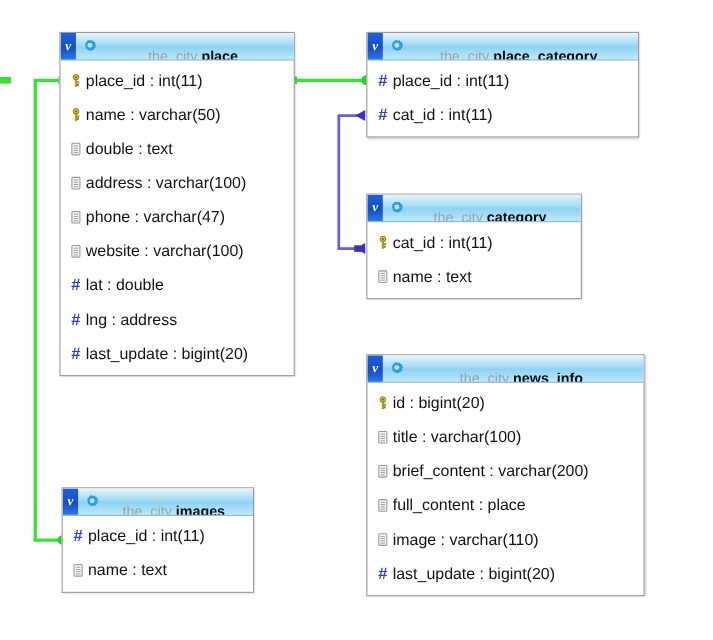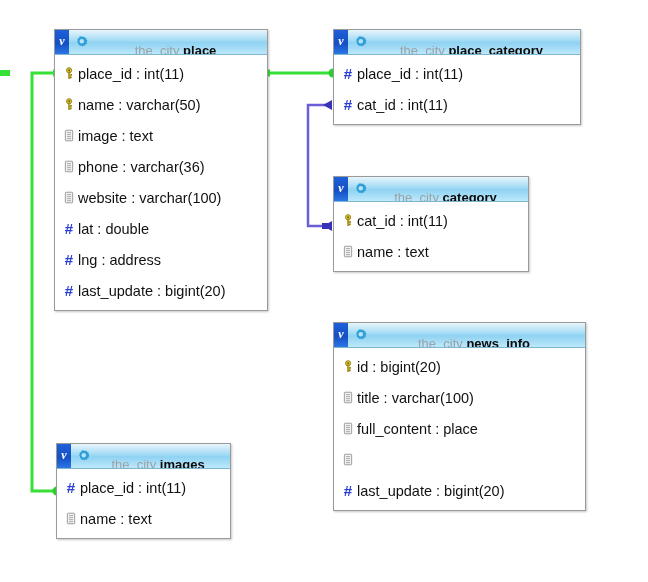--- a/index.html
+++ b/index.html
@@ -198,33 +198,45 @@
       <div class="field">
         <span class="ficon">
           <svg width="12" height="13" viewBox="0 0 14 16">
               <rect x="2.5" y="1.5" width="9" height="13" rx="1" fill="#f2f2f2" stroke="#9a9a9a" stroke-width="1.2"></rect>
               <rect x="4.5" y="4" width="5" height="1" fill="#9a9a9a"></rect>
               <rect x="4.5" y="6.5" width="5" height="1" fill="#9a9a9a"></rect>
               <rect x="4.5" y="9" width="5" height="1" fill="#9a9a9a"></rect>
               <rect x="4.5" y="11.5" width="5" height="1" fill="#9a9a9a"></rect>
             </svg>
         </span>
-        <span class="ftext">image : text</span>
-      </div>
-      <div class="field">
-        <span class="ficon">
-          <svg width="12" height="13" viewBox="0 0 14 16">
-              <rect x="2.5" y="1.5" width="9" height="13" rx="1" fill="#f2f2f2" stroke="#9a9a9a" stroke-width="1.2"></rect>
-              <rect x="4.5" y="4" width="5" height="1" fill="#9a9a9a"></rect>
-              <rect x="4.5" y="6.5" width="5" height="1" fill="#9a9a9a"></rect>
-              <rect x="4.5" y="9" width="5" height="1" fill="#9a9a9a"></rect>
-              <rect x="4.5" y="11.5" width="5" height="1" fill="#9a9a9a"></rect>
-            </svg>
-        </span>
-        <span class="ftext">phone : varchar(36)</span>
+        <span class="ftext">double : text</span>
+      </div>
+      <div class="field">
+        <span class="ficon">
+          <svg width="12" height="13" viewBox="0 0 14 16">
+              <rect x="2.5" y="1.5" width="9" height="13" rx="1" fill="#f2f2f2" stroke="#9a9a9a" stroke-width="1.2"></rect>
+              <rect x="4.5" y="4" width="5" height="1" fill="#9a9a9a"></rect>
+              <rect x="4.5" y="6.5" width="5" height="1" fill="#9a9a9a"></rect>
+              <rect x="4.5" y="9" width="5" height="1" fill="#9a9a9a"></rect>
+              <rect x="4.5" y="11.5" width="5" height="1" fill="#9a9a9a"></rect>
+            </svg>
+        </span>
+        <span class="ftext">address : varchar(100)</span>
+      </div>
+      <div class="field">
+        <span class="ficon">
+          <svg width="12" height="13" viewBox="0 0 14 16">
+              <rect x="2.5" y="1.5" width="9" height="13" rx="1" fill="#f2f2f2" stroke="#9a9a9a" stroke-width="1.2"></rect>
+              <rect x="4.5" y="4" width="5" height="1" fill="#9a9a9a"></rect>
+              <rect x="4.5" y="6.5" width="5" height="1" fill="#9a9a9a"></rect>
+              <rect x="4.5" y="9" width="5" height="1" fill="#9a9a9a"></rect>
+              <rect x="4.5" y="11.5" width="5" height="1" fill="#9a9a9a"></rect>
+            </svg>
+        </span>
+        <span class="ftext">phone : varchar(47)</span>
       </div>
       <div class="field">
         <span class="ficon">
           <svg width="12" height="13" viewBox="0 0 14 16">
               <rect x="2.5" y="1.5" width="9" height="13" rx="1" fill="#f2f2f2" stroke="#9a9a9a" stroke-width="1.2"></rect>
               <rect x="4.5" y="4" width="5" height="1" fill="#9a9a9a"></rect>
               <rect x="4.5" y="6.5" width="5" height="1" fill="#9a9a9a"></rect>
               <rect x="4.5" y="9" width="5" height="1" fill="#9a9a9a"></rect>
               <rect x="4.5" y="11.5" width="5" height="1" fill="#9a9a9a"></rect>
             </svg>
@@ -353,32 +365,45 @@
       <div class="field">
         <span class="ficon">
           <svg width="12" height="13" viewBox="0 0 14 16">
               <rect x="2.5" y="1.5" width="9" height="13" rx="1" fill="#f2f2f2" stroke="#9a9a9a" stroke-width="1.2"></rect>
               <rect x="4.5" y="4" width="5" height="1" fill="#9a9a9a"></rect>
               <rect x="4.5" y="6.5" width="5" height="1" fill="#9a9a9a"></rect>
               <rect x="4.5" y="9" width="5" height="1" fill="#9a9a9a"></rect>
               <rect x="4.5" y="11.5" width="5" height="1" fill="#9a9a9a"></rect>
             </svg>
         </span>
+        <span class="ftext">brief_content : varchar(200)</span>
+      </div>
+      <div class="field">
+        <span class="ficon">
+          <svg width="12" height="13" viewBox="0 0 14 16">
+              <rect x="2.5" y="1.5" width="9" height="13" rx="1" fill="#f2f2f2" stroke="#9a9a9a" stroke-width="1.2"></rect>
+              <rect x="4.5" y="4" width="5" height="1" fill="#9a9a9a"></rect>
+              <rect x="4.5" y="6.5" width="5" height="1" fill="#9a9a9a"></rect>
+              <rect x="4.5" y="9" width="5" height="1" fill="#9a9a9a"></rect>
+              <rect x="4.5" y="11.5" width="5" height="1" fill="#9a9a9a"></rect>
+            </svg>
+        </span>
         <span class="ftext">full_content : place</span>
       </div>
       <div class="field">
         <span class="ficon">
           <svg width="12" height="13" viewBox="0 0 14 16">
               <rect x="2.5" y="1.5" width="9" height="13" rx="1" fill="#f2f2f2" stroke="#9a9a9a" stroke-width="1.2"></rect>
               <rect x="4.5" y="4" width="5" height="1" fill="#9a9a9a"></rect>
               <rect x="4.5" y="6.5" width="5" height="1" fill="#9a9a9a"></rect>
               <rect x="4.5" y="9" width="5" height="1" fill="#9a9a9a"></rect>
               <rect x="4.5" y="11.5" width="5" height="1" fill="#9a9a9a"></rect>
             </svg>
         </span>
+        <span class="ftext">image : varchar(110)</span>
       </div>
       <div class="field">
         <span class="ficon hashicon">#</span>
         <span class="ftext">last_update : bigint(20)</span>
       </div>
     </div>
   </div>
 
   <div class="tbl" style="left:56px; top:443px; width:175px;">
     <div class="tbl-header">

